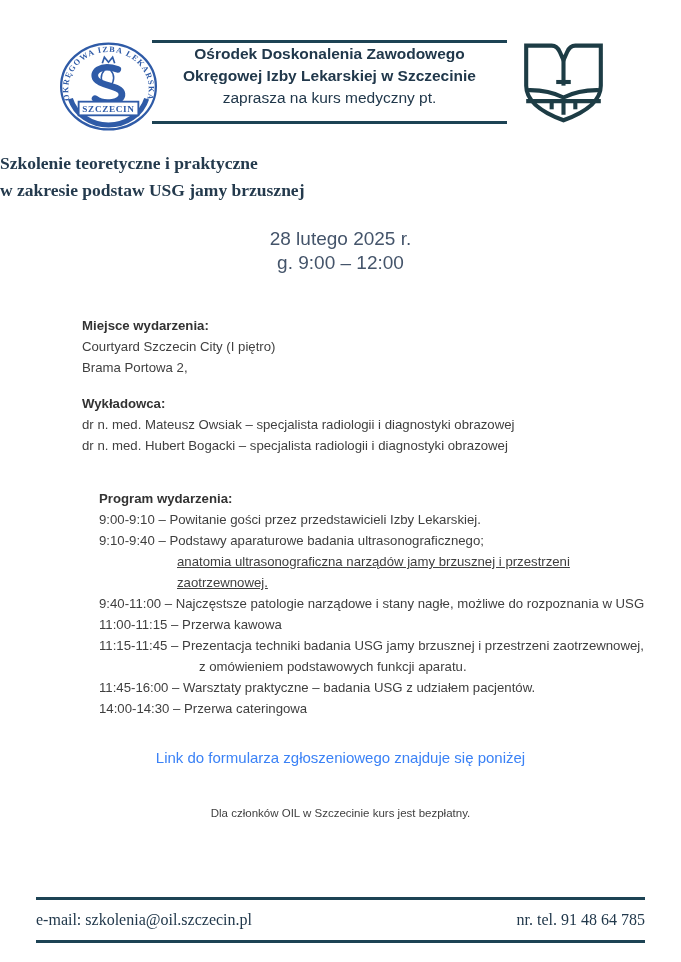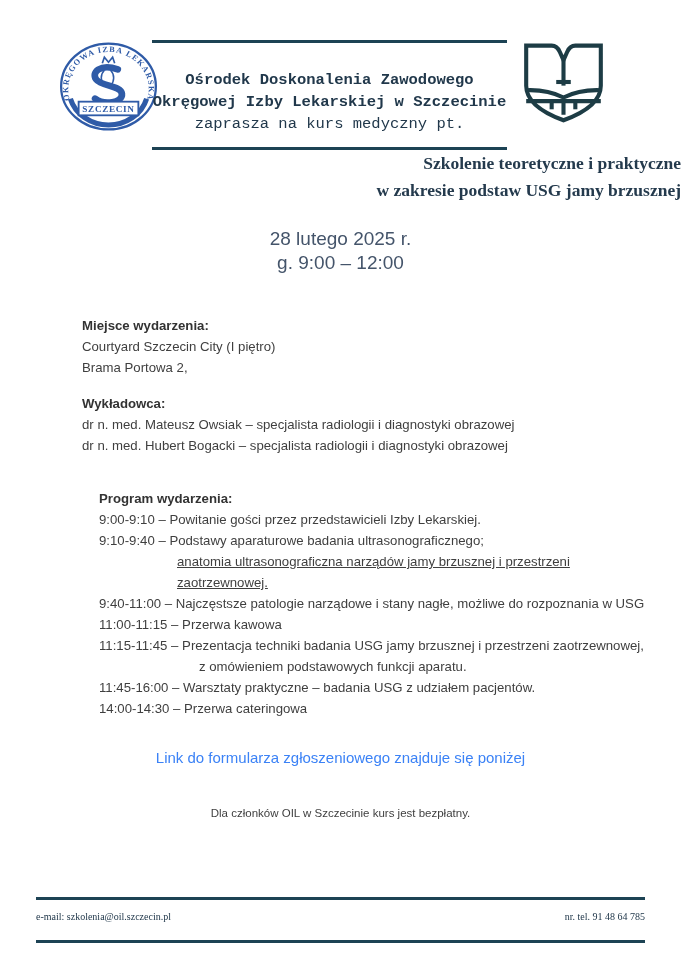--- a/index.html
+++ b/index.html
@@ -6,32 +6,32 @@
   html,body { background:#ffffff; }
   .page {
     position:relative; width:681px; height:962px; background:#fff;
     font-family:"Liberation Sans", sans-serif; overflow:hidden;
   }
 
   
   .org-block {
     position:absolute; left:152px; top:40px; width:355px;
     border-top:3px solid #1d4354; border-bottom:3px solid #1d4354;
-    padding:26px 0 12px; text-align:center;
-    font-family:Liberation Mono, monospace; color:#21384b;
+    padding:0 0 12px; text-align:center;
+    font-family:Liberation Sans, sans-serif; color:#21384b;
     font-size:15.5px; line-height:22px;
   }
   .org-block .b { font-weight:bold; }
 
   .seal-logo { position:absolute; left:57px; top:41px; width:103px; height:91px; }
   .shield-logo { position:absolute; left:518px; top:40px; width:91px; height:84px; }
 
   
   .title {
-    position:absolute; left:0; top:150px; width:100%; text-align:right;
+    position:absolute; left:0; top:150px; width:100%; text-align:left;
     font-family:"Liberation Serif", serif; font-weight:bold;
     font-size:17.5px; line-height:27px; color:#243a4d;
   }
   .datetime {
     position:absolute; left:0; top:227px; width:100%; text-align:center;
     font-size:19px; line-height:24px; color:#44546a;
   }
 
   
   .section { position:absolute; left:82px; right:0; font-size:13.2px; line-height:21px; color:#3f3f3f; }
@@ -53,21 +53,21 @@
     font-size:11.5px; color:#3f3f3f;
   }
 
   
   .rule { position:absolute; left:36px; right:36px; height:3px; background:#1d4354; }
   .rule.top { top:897px; }
   .rule.bottom { top:940px; }
   .footer-text {
     position:absolute; left:36px; right:36px; top:911px;
     display:flex; justify-content:space-between;
-    font-family:"Liberation Serif", serif; font-size:10px; color:#21384b;
+    font-family:"Liberation Serif", serif; font-size:16px; color:#21384b;
   }
 
   
   .seal-stroke { stroke:#2f5ba7; fill:none; }
   .seal-ring-text { font-family:"Liberation Serif", serif; font-size:8px; font-weight:bold; fill:#2f5ba7; letter-spacing:1.1px; }
   .seal-banner-text { font-family:"Liberation Serif", serif; font-size:9px; font-weight:bold; fill:#2f5ba7; letter-spacing:0.6px; }
   .shield-stroke { stroke:#1d3c45; fill:none; stroke-width:4.5; }
 </style>
 </head>
 <body>

